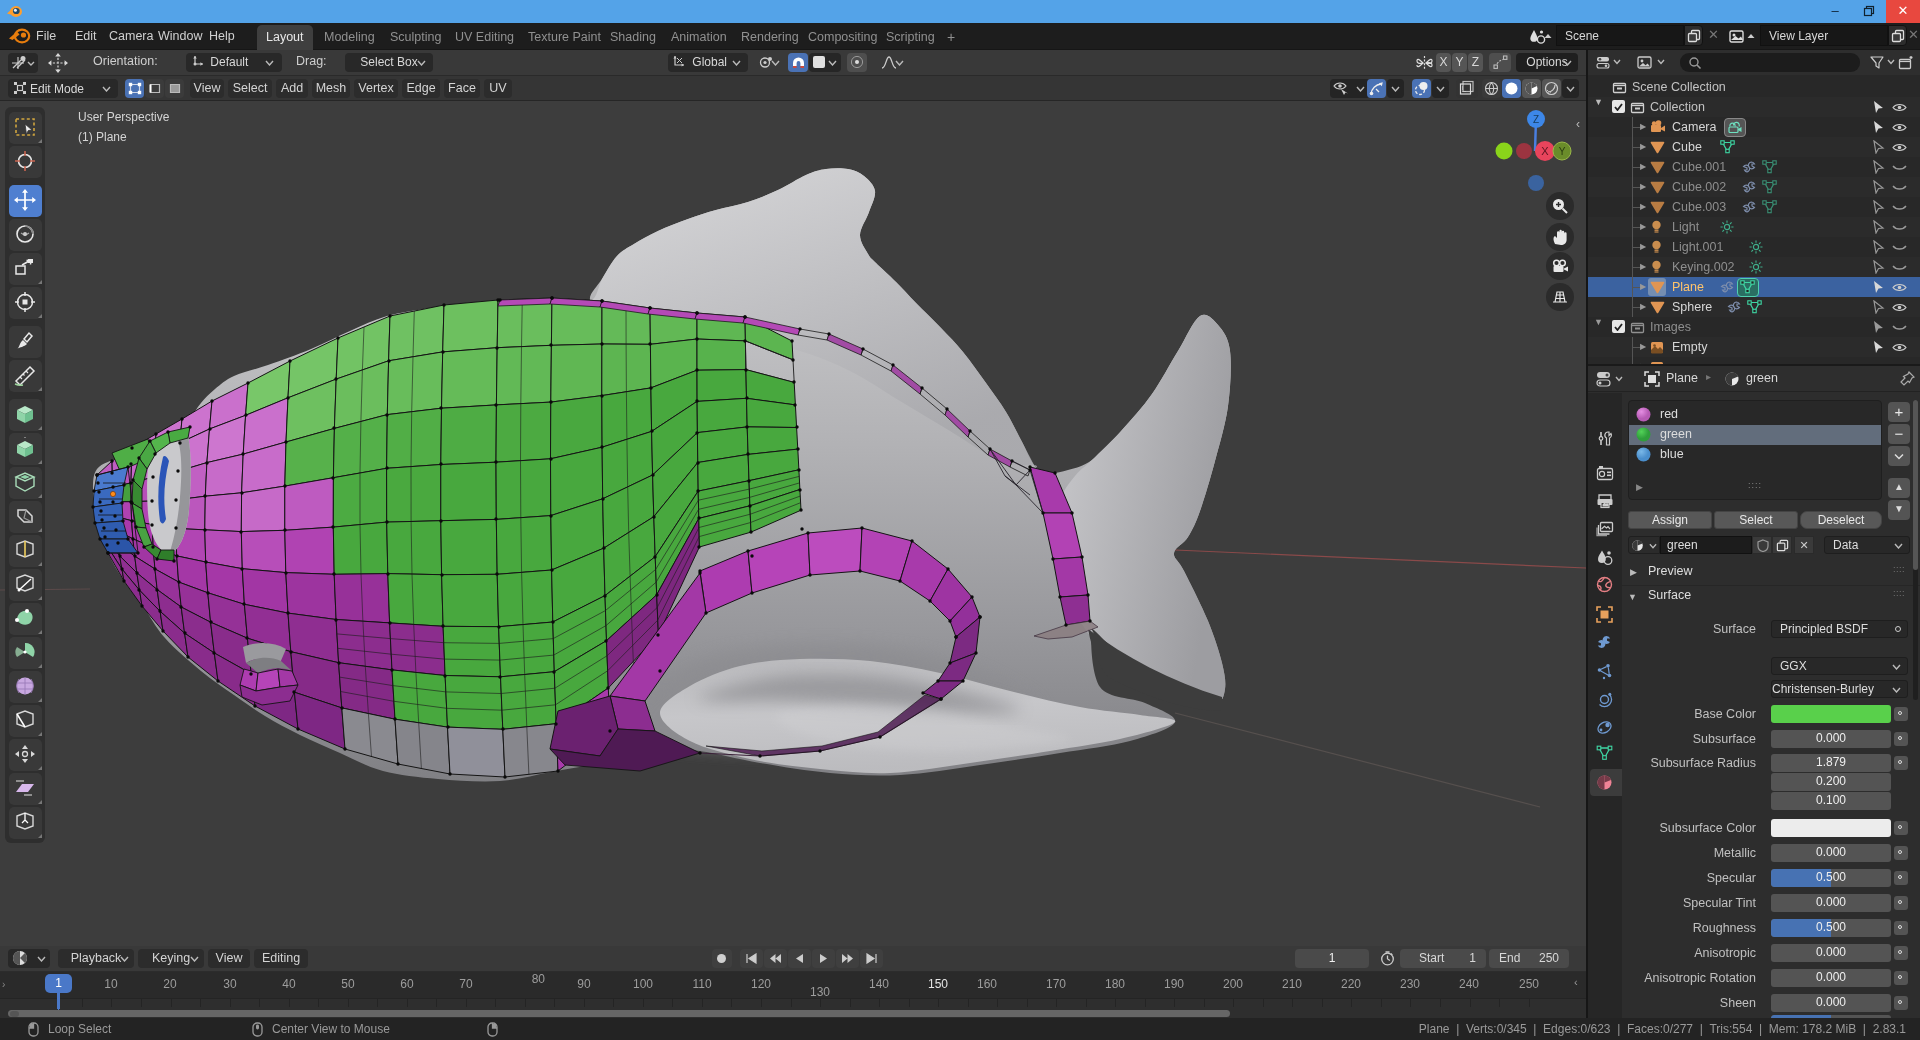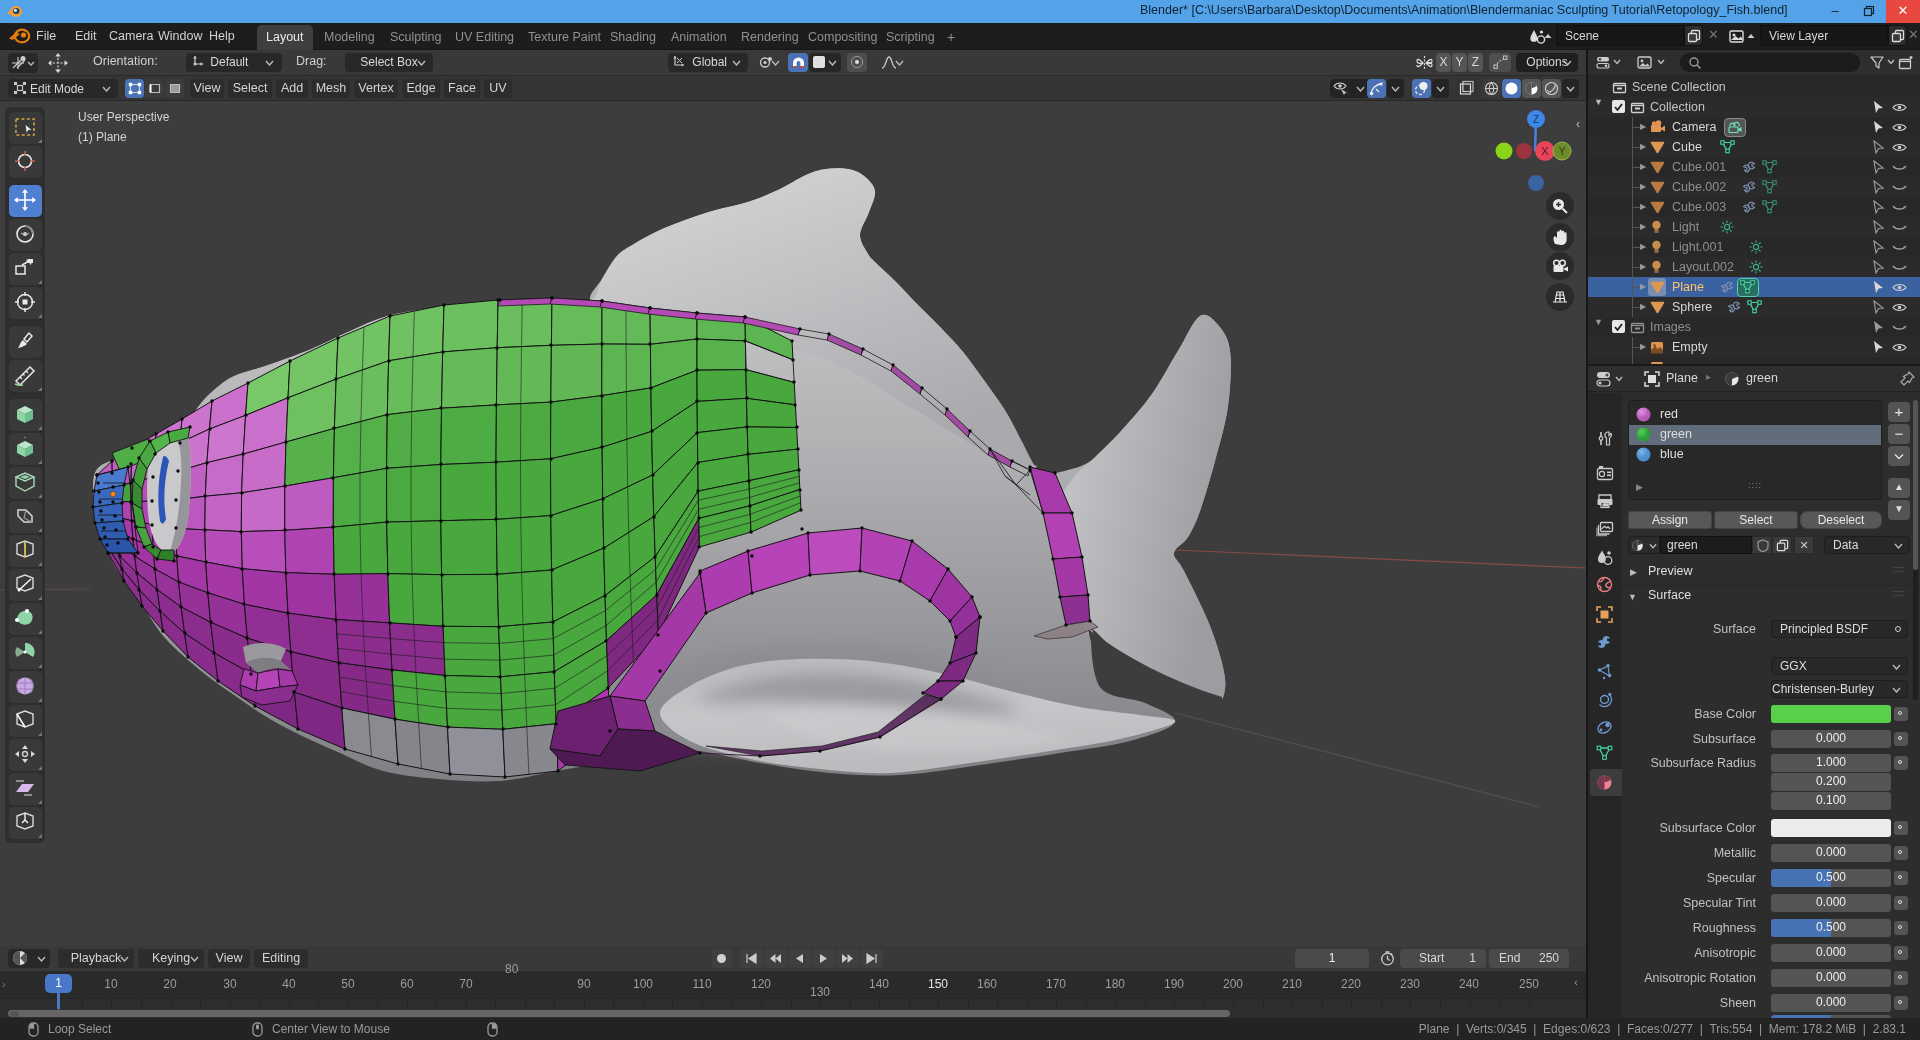--- a/index.html
+++ b/index.html
@@ -38,21 +38,20 @@
 <body>
 <div id="root">
 
 <div class="abs" id="titlebar">
  <svg class="abs" style="left:5px;top:2px" width="19" height="19" viewBox="0 0 19 19">
   <path d="M2 11.5 L9 5 L12 7.5 L5.5 12.5 Z" fill="#ff9e2c"></path>
   <ellipse cx="11" cy="9.5" rx="6" ry="5.4" fill="#ff9e2c"></ellipse>
   <ellipse cx="11.3" cy="9" rx="3.4" ry="3.1" fill="#1e4a6e"></ellipse>
   <circle cx="10.4" cy="8.2" r="1.5" fill="#eef2f5"></circle>
  </svg>
- <span class="ttext">Blender* [C:\Users\Barbara\Desktop\Documents\Animation\Blendermaniac Sculpting Tutorial\Retopology_Fish.blend]</span>
  <div class="winbtn" style="left:1818px">–</div>
  <div class="winbtn" style="left:1852px"><svg width="12" height="12" style="margin-top:5px" viewBox="0 0 12 12">
           <rect x="3.5" y="1.5" width="7" height="7" fill="none" stroke="#10222f" stroke-width="1.2"></rect>
           <rect x="1.5" y="3.5" width="7" height="7" fill="#54a3e8" stroke="#10222f" stroke-width="1.2"></rect>
         </svg></div>
  <div class="winbtn" id="closebtn" style="left:1886px">✕</div>
 </div>
 
 <div class="abs" id="menubar">
  <svg class="abs" style="left:9px;top:5px" width="22" height="16" viewBox="0 0 22 16">
@@ -1064,21 +1063,21 @@
 <div class="pill" style="left:1489px;top:3px;width:80px;background:#4a4a4a;text-align:left"><span style="margin-left:10px">End</span><span style="position:absolute;right:10px">250</span></div>
 </div>
 <div class="abs" style="left:0;top:26px;width:1586px;height:26px;background:#2a2a2a"></div>
 <span class="abs" style="left:91px;top:31px;width:40px;text-align:center;color:#9d9d9d;font-size:12px">10</span>
       <span class="abs" style="left:150px;top:31px;width:40px;text-align:center;color:#9d9d9d;font-size:12px">20</span>
       <span class="abs" style="left:210px;top:31px;width:40px;text-align:center;color:#9d9d9d;font-size:12px">30</span>
       <span class="abs" style="left:269px;top:31px;width:40px;text-align:center;color:#9d9d9d;font-size:12px">40</span>
       <span class="abs" style="left:328px;top:31px;width:40px;text-align:center;color:#9d9d9d;font-size:12px">50</span>
       <span class="abs" style="left:387px;top:31px;width:40px;text-align:center;color:#9d9d9d;font-size:12px">60</span>
       <span class="abs" style="left:446px;top:31px;width:40px;text-align:center;color:#9d9d9d;font-size:12px">70</span>
-      <span class="abs" style="left:505px;top:16px;width:40px;text-align:left;color:#9d9d9d;font-size:12px">80</span>
+      <span class="abs" style="left:505px;top:26px;width:40px;text-align:right;color:#9d9d9d;font-size:12px">80</span>
       <span class="abs" style="left:564px;top:31px;width:40px;text-align:center;color:#9d9d9d;font-size:12px">90</span>
       <span class="abs" style="left:623px;top:31px;width:40px;text-align:center;color:#9d9d9d;font-size:12px">100</span>
       <span class="abs" style="left:682px;top:31px;width:40px;text-align:center;color:#9d9d9d;font-size:12px">110</span>
       <span class="abs" style="left:741px;top:31px;width:40px;text-align:center;color:#9d9d9d;font-size:12px">120</span>
       <span class="abs" style="left:800px;top:39px;width:40px;text-align:center;color:#9d9d9d;font-size:12px">130</span>
       <span class="abs" style="left:859px;top:31px;width:40px;text-align:center;color:#9d9d9d;font-size:12px">140</span>
       <span class="abs" style="left:918px;top:31px;width:40px;text-align:center;color:#e5e5e5;font-size:12px">150</span>
       <span class="abs" style="left:977px;top:31px;width:40px;text-align:left;color:#9d9d9d;font-size:12px">160</span>
       <span class="abs" style="left:1036px;top:31px;width:40px;text-align:center;color:#9d9d9d;font-size:12px">170</span>
       <span class="abs" style="left:1095px;top:31px;width:40px;text-align:center;color:#9d9d9d;font-size:12px">180</span>
@@ -1395,21 +1394,21 @@
 </div>
 <div class="abs" style="left:0;top:207px;width:332px;height:20px;background:#2b2b2b;overflow:hidden">
 <div class="abs" style="left:44px;top:0;width:1px;height:20px;background:#555"></div>
 <div class="abs" style="left:44px;top:10px;width:8px;height:1px;background:#555"></div>
 <span class="abs" style="left:52px;top:5px;color:#999;font-size:8px">▶</span>
 <span class="abs" style="left:62px;top:3px"><svg width="13" height="14" viewBox="0 0 13 14">
               <circle cx="6.5" cy="5" r="4.2" fill="#c98d4e"></circle>
               <rect x="4.5" y="9.5" width="4" height="1.4" fill="#c98d4e"></rect>
               <rect x="4.5" y="11.4" width="4" height="1.2" fill="#c98d4e"></rect>
             </svg></span>
-<span class="nm" style="left:84px;color:#8e8e8e">Layout.002</span>
+<span class="nm" style="left:84px;color:#8e8e8e">Keying.002</span>
 <span class="abs" style="left:160.8px;top:3px"><svg width="14" height="14" viewBox="0 0 14 14">
               <circle cx="7" cy="7" r="2.6" fill="none" stroke="#3fae8a" stroke-width="1.2"></circle>
               <g stroke="#3fae8a" stroke-width="1.1">
                 <path d="M7 0.5 v2.2 M7 11.3 v2.2 M0.5 7 h2.2 M11.3 7 h2.2 M2.4 2.4 l1.6 1.6 M10 10 l1.6 1.6 M11.6 2.4 L10 4 M4 10 l-1.6 1.6"></path>
               </g>
             </svg></span>
 <svg class="abs" style="left:284px;top:3px" width="13" height="14" viewBox="0 0 13 14">
             <path d="M2 1 L11 8 L6.5 8.5 L4 13 Z" fill="none" stroke="#999" stroke-width="1.2"></path>
           </svg>
 <svg class="abs" style="left:304px;top:7px" width="15" height="8" viewBox="0 0 15 8">
@@ -1701,21 +1700,21 @@
         </div>
 <span class="abs" style="left:0px;top:366px;width:168px;text-align:right;color:#c0c0c0;font-size:12.5px">Subsurface</span>
 <div class="abs" style="left:183px;top:364px;width:120px;height:18px;background:#545454;border-radius:3px;overflow:hidden">
           <div style="position:absolute;width:100%;text-align:center;color:#efefef;font-size:12px;line-height:17px">0.000</div>
         </div>
 <div class="abs" style="left:306px;top:366px;width:14px;height:14px;background:#545454;border-radius:3px">
           <div style="position:absolute;left:4px;top:4px;width:4px;height:4px;border:1.4px solid #ddd;border-radius:50%"></div>
         </div>
 <span class="abs" style="left:0px;top:390px;width:168px;text-align:right;color:#c0c0c0;font-size:12.5px">Subsurface Radius</span>
 <div class="abs" style="left:183px;top:388px;width:120px;height:18px;background:#545454;border-radius:3px;overflow:hidden">
-          <div style="position:absolute;width:100%;text-align:center;color:#efefef;font-size:12px;line-height:17px">1.000</div>
+          <div style="position:absolute;width:100%;text-align:center;color:#efefef;font-size:12px;line-height:17px">1.879</div>
         </div>
 <div class="abs" style="left:306px;top:390px;width:14px;height:14px;background:#545454;border-radius:3px">
           <div style="position:absolute;left:4px;top:4px;width:4px;height:4px;border:1.4px solid #ddd;border-radius:50%"></div>
         </div>
 <div class="abs" style="left:183px;top:407px;width:120px;height:18px;background:#545454;border-radius:3px;overflow:hidden">
           <div style="position:absolute;width:100%;text-align:center;color:#efefef;font-size:12px;line-height:17px">0.200</div>
         </div>
 <div class="abs" style="left:183px;top:426px;width:120px;height:18px;background:#545454;border-radius:3px;overflow:hidden">
           <div style="position:absolute;width:100%;text-align:center;color:#efefef;font-size:12px;line-height:17px">0.100</div>
         </div>

